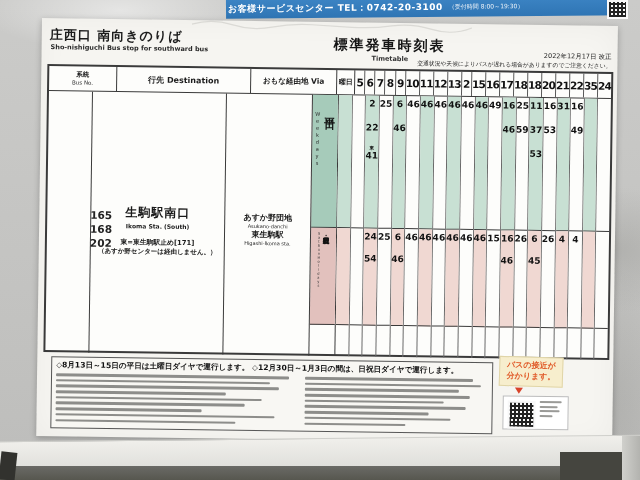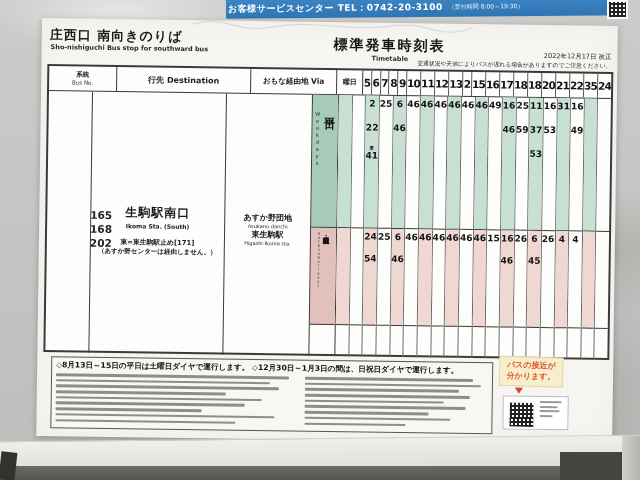--- a/index.html
+++ b/index.html
@@ -34,21 +34,21 @@
   #revision{right:6px;top:27px;font-size:6.5px;color:#222;}
   #caution{right:6px;top:36px;font-size:5.8px;color:#222;}
   
   #table{position:absolute;left:6px;top:46px;width:566px;height:288px;border:2px solid #3a3a3a;box-sizing:border-box;background:#fdfdfb;}
   #thead{display:flex;height:25px;border-bottom:1px solid #3a3a3a;box-sizing:border-box;}
   .hc{border-right:1px solid #3a3a3a;box-sizing:border-box;display:flex;flex-direction:column;align-items:center;justify-content:center;color:#1c1c1c;}
   #h-busno{width:68px;font-size:6.5px;font-weight:bold;line-height:1.1;}
   #h-busno .en{font-size:5.5px;font-weight:normal;}
   #h-dest{width:134px;font-size:8px;font-weight:bold;}
   #h-via{width:86px;font-size:7.5px;font-weight:bold;}
-  #h-day{width:26px;font-size:7px;font-weight:bold;}
+  #h-day{width:18px;font-size:7px;font-weight:bold;}
   #hour-header-row{flex:1;display:flex;}
   .hour-h{flex:1;border-right:1px solid #5a5a5a;box-sizing:border-box;display:flex;align-items:center;justify-content:center;
     font-size:10.5px;font-weight:bold;letter-spacing:-.8px;color:#111;}
   .hour-h:last-child{border-right:none;}
   #tbody{display:flex;height:261px;}
   .bigcell{border-right:1px solid #3a3a3a;box-sizing:border-box;position:relative;}
   #c-busno{width:44px;}
   #c-dest{width:134px;}
   #c-via{width:86px;}
   #c-day{width:26px;display:flex;flex-direction:column;border-right:1px solid #3a3a3a;box-sizing:border-box;}

